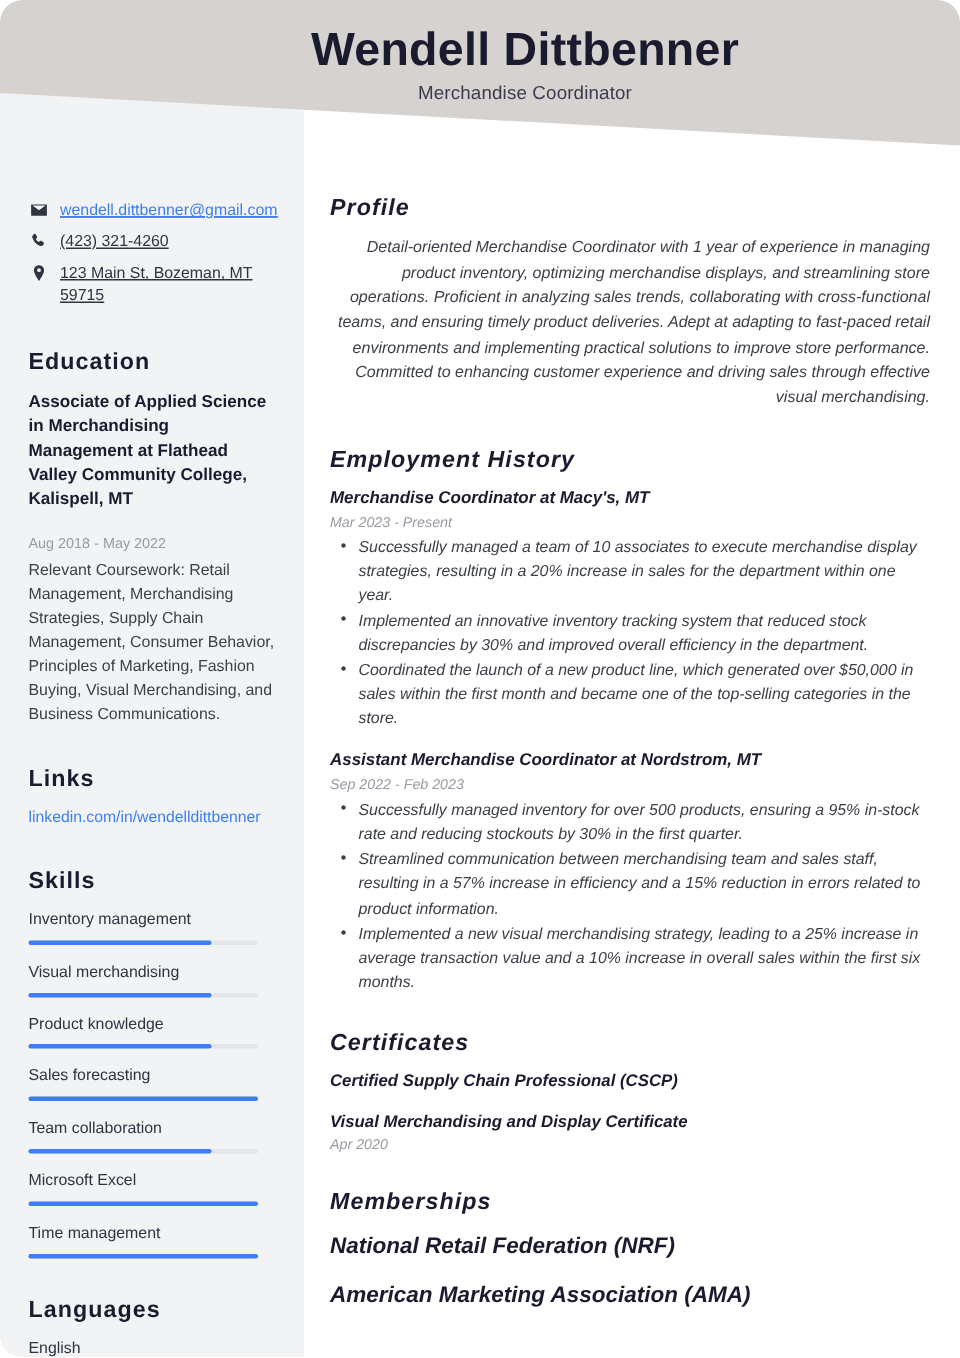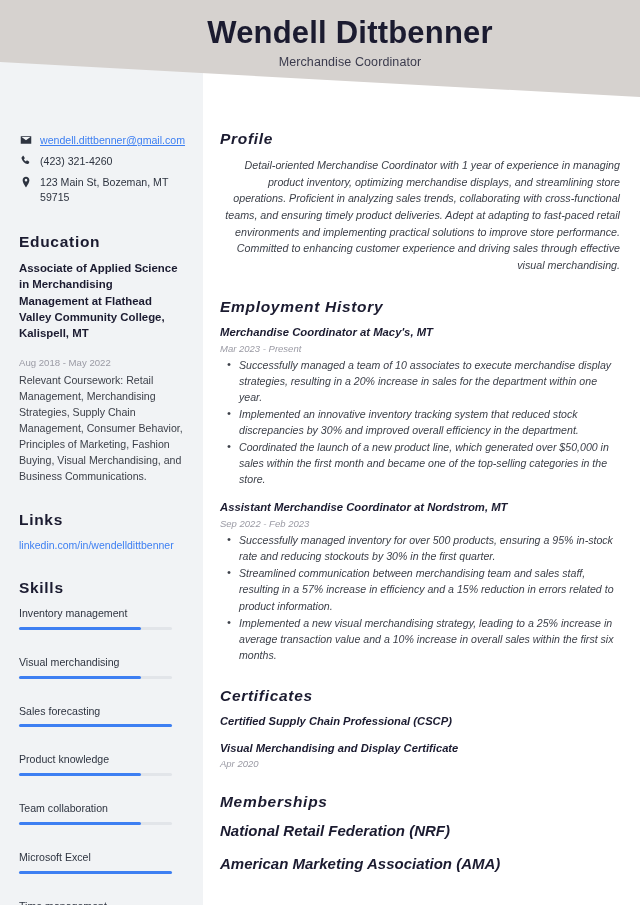--- a/index.html
+++ b/index.html
@@ -14,20 +14,21 @@
     overflow: hidden;
     position: relative;
     color: #2e3440;
   }
   .page {
     position: relative;
     width: 640px;
     height: 905px;
     background: #ffffff;
     overflow: hidden;
+    border-radius: 15px;
   }
 
   
   .header {
     position: absolute;
     top: 0; left: 0;
     width: 640px;
     height: 100px;
     background: #d6d2cf;
     clip-path: polygon(0 0, 640px 0, 640px 97px, 0 62px);
@@ -69,21 +70,21 @@
   .sidebar-content {
     position: absolute;
     left: 0;
     top: 0;
     width: 203px;
     padding: 133px 18px 0 19px;
     box-sizing: border-box;
     z-index: 3;
   }
 
-  .contact-list { margin: 0; }
+  .contact-list { margin: 0; text-decoration: underline; }
   .contact-row {
     display: flex;
     align-items: flex-start;
     margin-bottom: 6px;
     font-size: 10.6px;
     line-height: 1.42;
     color: #2e3440;
   }
   .contact-ico {
     width: 14px;
@@ -129,21 +130,21 @@
     margin-top: 4px;
   }
 
   .side-link {
     font-size: 10.5px;
     color: #3d7ff2;
     word-break: break-all;
     line-height: 1.45;
   }
 
-  .skill-item { margin-bottom: 25px; }
+  .skill-item { margin-bottom: 11px; }
   .skill-label {
     font-size: 10.6px;
     color: #2e3440;
     line-height: 1.4;
     margin-bottom: 6px;
   }
   .bar-track {
     position: relative;
     height: 3px;
     background: #e2e5e9;
@@ -297,29 +298,29 @@
             <div class="bar-fill" style="width: 80%;"></div>
           </div>
       </div>
       <div class="skill-item">
         <div class="skill-label">Visual merchandising</div>
         <div class="bar-track">
             <div class="bar-fill" style="width: 80%;"></div>
           </div>
       </div>
       <div class="skill-item">
+        <div class="skill-label">Product knowledge</div>
+        <div class="bar-track">
+            <div class="bar-fill" style="width: 80%;"></div>
+          </div>
+      </div>
+      <div class="skill-item">
         <div class="skill-label">Sales forecasting</div>
         <div class="bar-track">
             <div class="bar-fill" style="width: 100%;"></div>
-          </div>
-      </div>
-      <div class="skill-item">
-        <div class="skill-label">Product knowledge</div>
-        <div class="bar-track">
-            <div class="bar-fill" style="width: 80%;"></div>
           </div>
       </div>
       <div class="skill-item">
         <div class="skill-label">Team collaboration</div>
         <div class="bar-track">
             <div class="bar-fill" style="width: 80%;"></div>
           </div>
       </div>
       <div class="skill-item">
         <div class="skill-label">Microsoft Excel</div>

